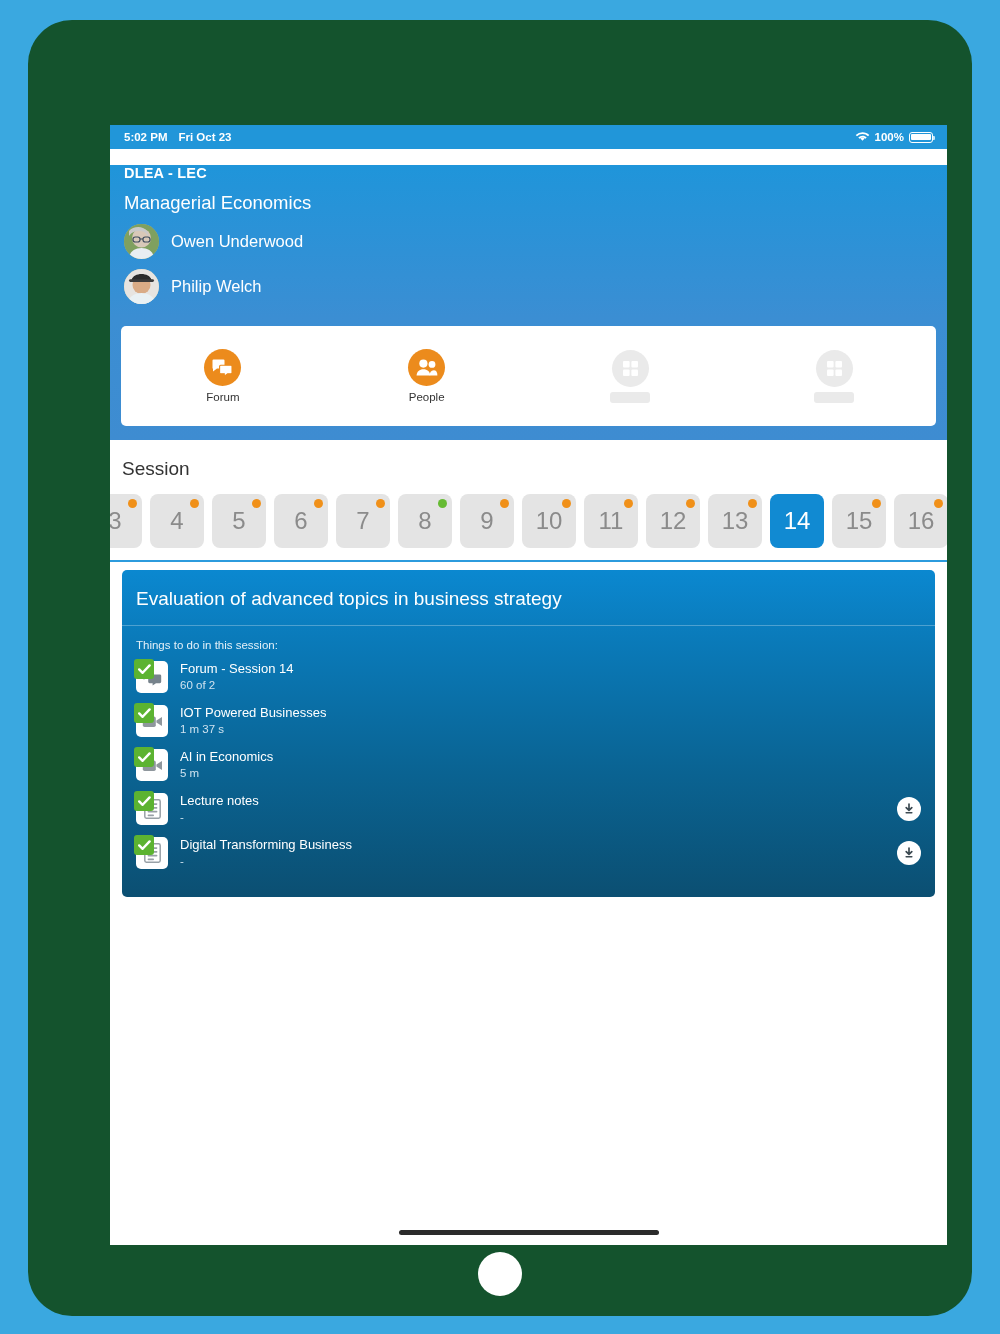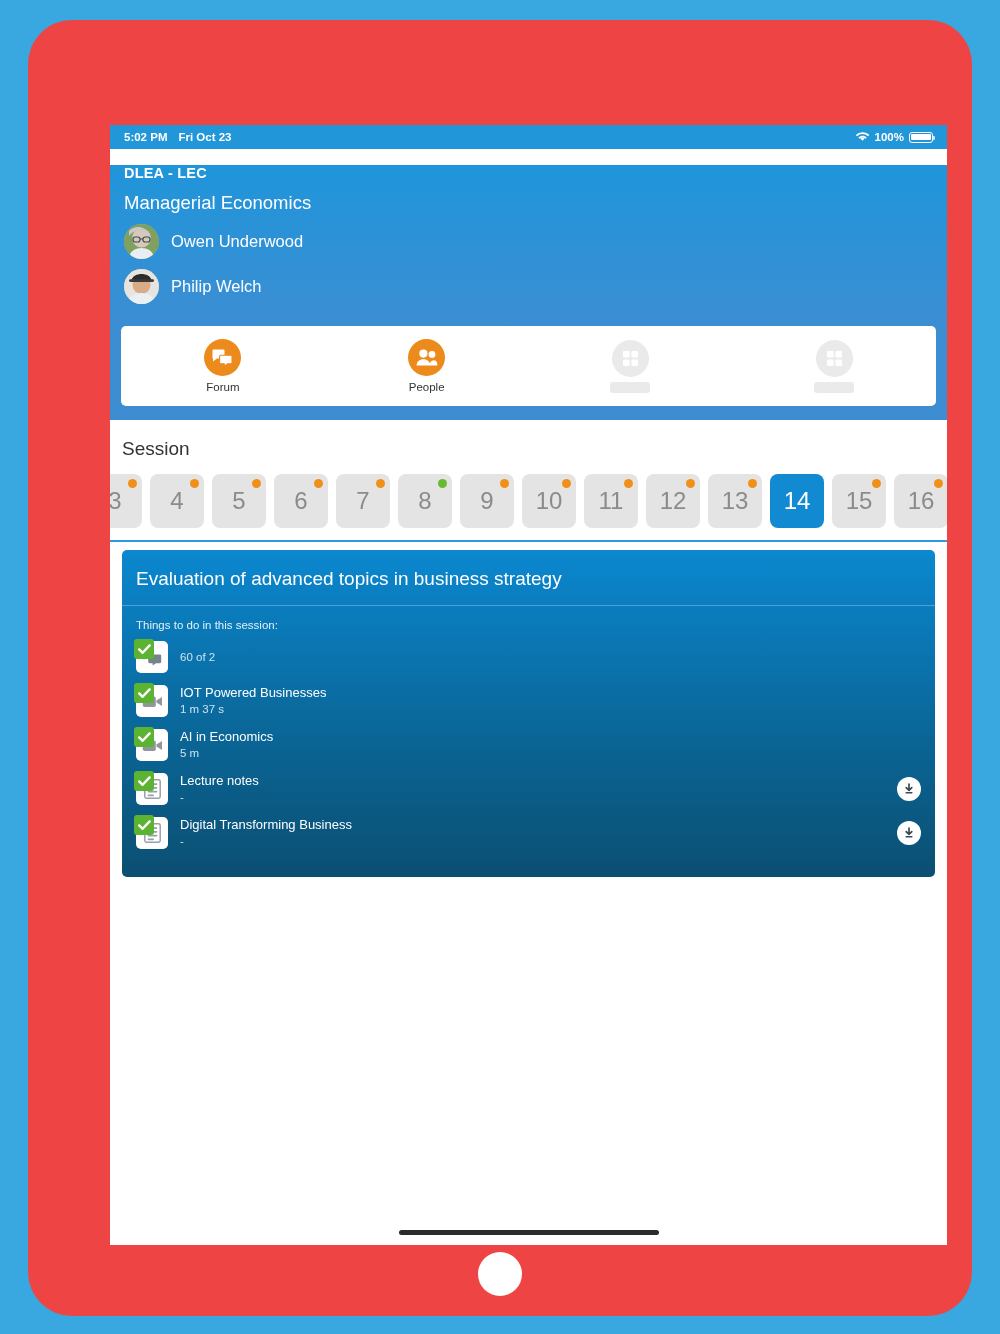--- a/index.html
+++ b/index.html
@@ -8,21 +8,21 @@
     font-family: "Liberation Sans", sans-serif;
     background: #3aa8e0;
     overflow: hidden;
   }
 
   
   #device-frame {
     position: absolute;
     left: 28px; top: 20px;
     width: 944px; height: 1296px;
-    background: #ef4444;
+    background: #14532d;
     border-radius: 44px;
   }
   #screen {
     position: absolute;
     left: 82px; top: 105px;
     width: 837px; height: 1120px;
     background: #ffffff;
     overflow: hidden;
   }
   #home-button {
@@ -123,21 +123,21 @@
   }
 
   
   #tabbar-wrap {
     background: linear-gradient(180deg, #3b8ed3 0%, #3e8cd1 100%);
     padding: 8px 11px 14px 11px;
   }
   #tabbar {
     background: #ffffff;
     border-radius: 5px;
-    height: 80px;
+    height: 100px;
     display: flex;
   }
   .tab-item {
     flex: 1;
     display: flex; flex-direction: column;
     align-items: center; justify-content: center;
     gap: 5px;
     cursor: pointer;
   }
   .tab-circle {
@@ -454,20 +454,21 @@
                     <path d="M7.6 5.4h10.2a1.4 1.4 0 0 1 1.4 1.4v6a1.4 1.4 0 0 1-1.4 1.4H14l-3.4 2.4v-2.4H7.6a1.4 1.4 0 0 1-1.4-1.4v-6a1.4 1.4 0 0 1 1.4-1.4z" fill="#77838c"></path>
                   </svg>
                 </div>
                 <div class="todo-check">
                   <svg width="13" height="11" viewBox="0 0 13 11">
                     <path d="M1.2 5.4 4.6 8.8 11.6 1.4" fill="none" stroke="#fff" stroke-width="2.4" stroke-linecap="round" stroke-linejoin="round"></path>
                   </svg>
                 </div>
               </div>
               <div class="todo-text">
+                <div class="todo-name">Forum - Session 14</div>
                 <div class="todo-meta">60 of 2</div>
               </div>
             </div>
             <div class="todo-row">
               <div class="todo-icon">
                 <div class="todo-tile">
                   <svg width="21" height="15" viewBox="0 0 21 15">
                     <rect x="0.8" y="2.6" width="13" height="10.4" rx="1.8" fill="#8f979d"></rect>
                     <path d="M14.4 6.4 20 3v9l-5.6-3.4z" fill="#8f979d"></path>
                   </svg>

